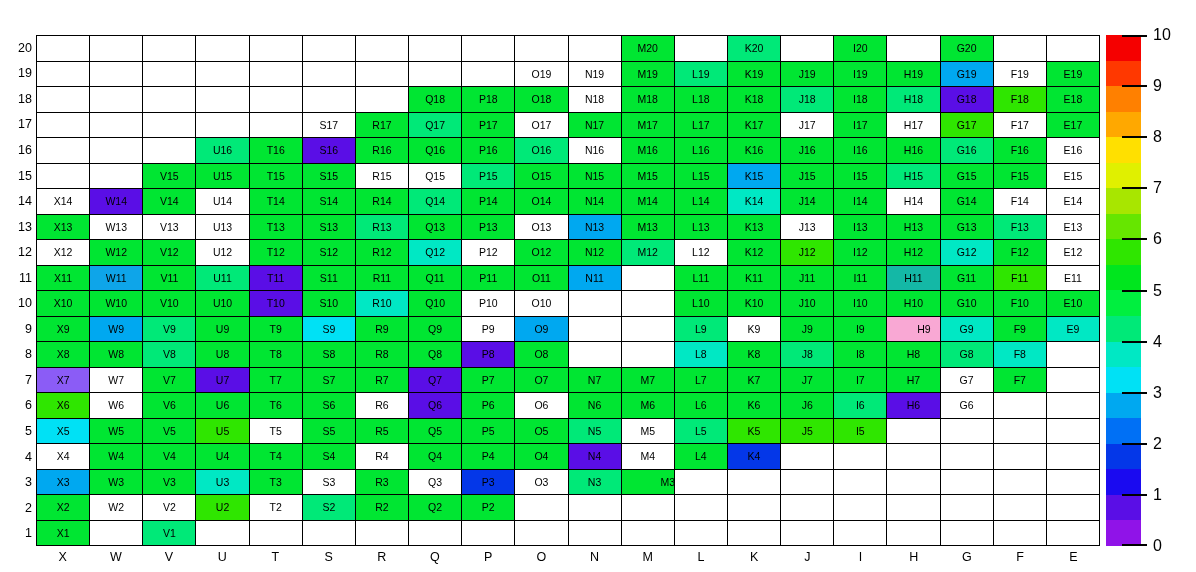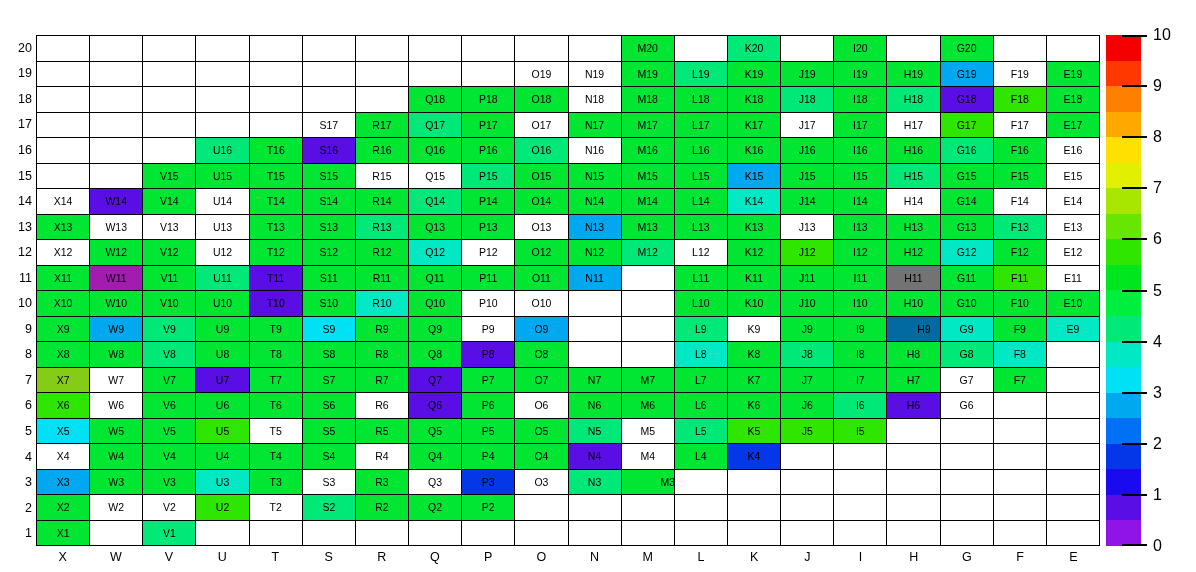--- a/index.html
+++ b/index.html
@@ -233,36 +233,36 @@
       <div class="cell" style="background: rgb(0, 233, 120);">M12</div>
       <div class="cell" style="background: rgb(255, 255, 255);">L12</div>
       <div class="cell" style="background: rgb(0, 230, 50);">K12</div>
       <div class="cell" style="background: rgb(47, 230, 0);">J12</div>
       <div class="cell" style="background: rgb(0, 230, 50);">I12</div>
       <div class="cell" style="background: rgb(0, 230, 50);">H12</div>
       <div class="cell" style="background: rgb(0, 232, 196);">G12</div>
       <div class="cell" style="background: rgb(0, 230, 50);">F12</div>
       <div class="cell" style="background: rgb(255, 255, 255);">E12</div>
       <div class="cell" style="background: rgb(0, 230, 50);">X11</div>
-      <div class="cell" style="background: #a21caf;">W11</div>
+      <div class="cell" style="background: #0ea5e9;">W11</div>
       <div class="cell" style="background: rgb(0, 230, 50);">V11</div>
       <div class="cell" style="background: rgb(0, 233, 120);">U11</div>
       <div class="cell" style="background: rgb(90, 14, 230);">T11</div>
       <div class="cell" style="background: rgb(0, 230, 50);">S11</div>
       <div class="cell" style="background: rgb(0, 230, 50);">R11</div>
       <div class="cell" style="background: rgb(0, 230, 50);">Q11</div>
       <div class="cell" style="background: rgb(0, 230, 50);">P11</div>
       <div class="cell" style="background: rgb(0, 230, 50);">O11</div>
       <div class="cell" style="background: rgb(0, 168, 240);">N11</div>
       <div class="cell"></div>
       <div class="cell" style="background: rgb(0, 230, 50);">L11</div>
       <div class="cell" style="background: rgb(0, 230, 50);">K11</div>
       <div class="cell" style="background: rgb(0, 230, 50);">J11</div>
       <div class="cell" style="background: rgb(0, 230, 50);">I11</div>
-      <div class="cell" style="background: #737373;">H11</div>
+      <div class="cell" style="background: #14b8a6;">H11</div>
       <div class="cell" style="background: rgb(0, 230, 50);">G11</div>
       <div class="cell" style="background: rgb(47, 230, 0);">F11</div>
       <div class="cell" style="background: rgb(255, 255, 255);">E11</div>
       <div class="cell" style="background: rgb(0, 230, 50);">X10</div>
       <div class="cell" style="background: rgb(0, 230, 50);">W10</div>
       <div class="cell" style="background: rgb(0, 230, 50);">V10</div>
       <div class="cell" style="background: rgb(0, 230, 50);">U10</div>
       <div class="cell" style="background: rgb(90, 14, 230);">T10</div>
       <div class="cell" style="background: rgb(0, 230, 50);">S10</div>
       <div class="cell" style="background: rgb(0, 232, 196);">R10</div>
@@ -288,21 +288,21 @@
       <div class="cell" style="background: rgb(0, 230, 50);">R9</div>
       <div class="cell" style="background: rgb(0, 230, 50);">Q9</div>
       <div class="cell" style="background: rgb(255, 255, 255);">P9</div>
       <div class="cell" style="background: rgb(0, 168, 240);">O9</div>
       <div class="cell"></div>
       <div class="cell"></div>
       <div class="cell" style="background: rgb(0, 233, 120);">L9</div>
       <div class="cell" style="background: rgb(255, 255, 255);">K9</div>
       <div class="cell" style="background: rgb(0, 230, 50);">J9</div>
       <div class="cell" style="background: rgb(0, 230, 50);">I9</div>
-      <div class="cell" style="background: #0369a1; padding-left: 21px;">H9</div>
+      <div class="cell" style="background: #f9a8d4; padding-left: 21px;">H9</div>
       <div class="cell" style="background: rgb(0, 232, 196);">G9</div>
       <div class="cell" style="background: rgb(0, 230, 50);">F9</div>
       <div class="cell" style="background: rgb(0, 232, 196);">E9</div>
       <div class="cell" style="background: rgb(0, 230, 50);">X8</div>
       <div class="cell" style="background: rgb(0, 230, 50);">W8</div>
       <div class="cell" style="background: rgb(0, 233, 120);">V8</div>
       <div class="cell" style="background: rgb(0, 230, 50);">U8</div>
       <div class="cell" style="background: rgb(0, 230, 50);">T8</div>
       <div class="cell" style="background: rgb(0, 230, 50);">S8</div>
       <div class="cell" style="background: rgb(0, 230, 50);">R8</div>
@@ -312,21 +312,21 @@
       <div class="cell"></div>
       <div class="cell"></div>
       <div class="cell" style="background: rgb(0, 232, 196);">L8</div>
       <div class="cell" style="background: rgb(0, 230, 50);">K8</div>
       <div class="cell" style="background: rgb(0, 233, 120);">J8</div>
       <div class="cell" style="background: rgb(0, 230, 50);">I8</div>
       <div class="cell" style="background: rgb(0, 230, 50);">H8</div>
       <div class="cell" style="background: rgb(0, 233, 120);">G8</div>
       <div class="cell" style="background: rgb(0, 232, 196);">F8</div>
       <div class="cell"></div>
-      <div class="cell" style="background: #84cc16;">X7</div>
+      <div class="cell" style="background: #8b5cf6;">X7</div>
       <div class="cell" style="background: rgb(255, 255, 255);">W7</div>
       <div class="cell" style="background: rgb(0, 230, 50);">V7</div>
       <div class="cell" style="background: rgb(90, 14, 230);">U7</div>
       <div class="cell" style="background: rgb(0, 230, 50);">T7</div>
       <div class="cell" style="background: rgb(0, 230, 50);">S7</div>
       <div class="cell" style="background: rgb(0, 230, 50);">R7</div>
       <div class="cell" style="background: rgb(90, 14, 230);">Q7</div>
       <div class="cell" style="background: rgb(0, 230, 50);">P7</div>
       <div class="cell" style="background: rgb(0, 230, 50);">O7</div>
       <div class="cell" style="background: rgb(0, 230, 50);">N7</div>

